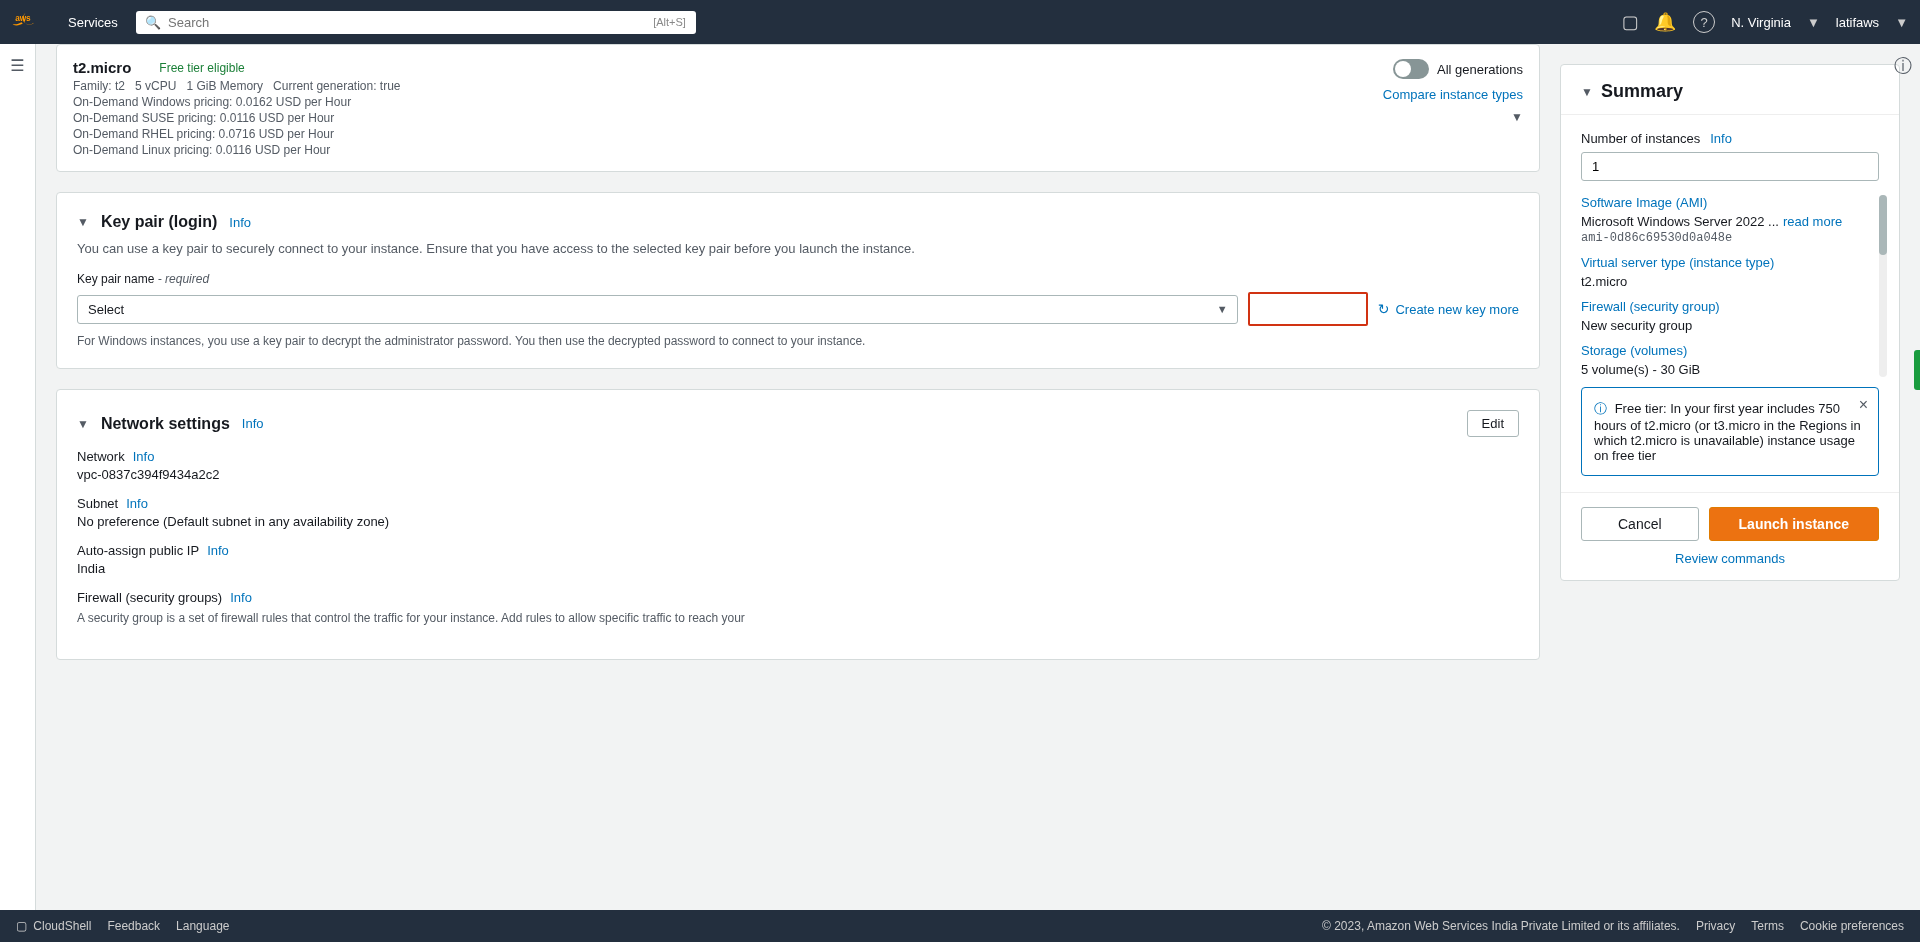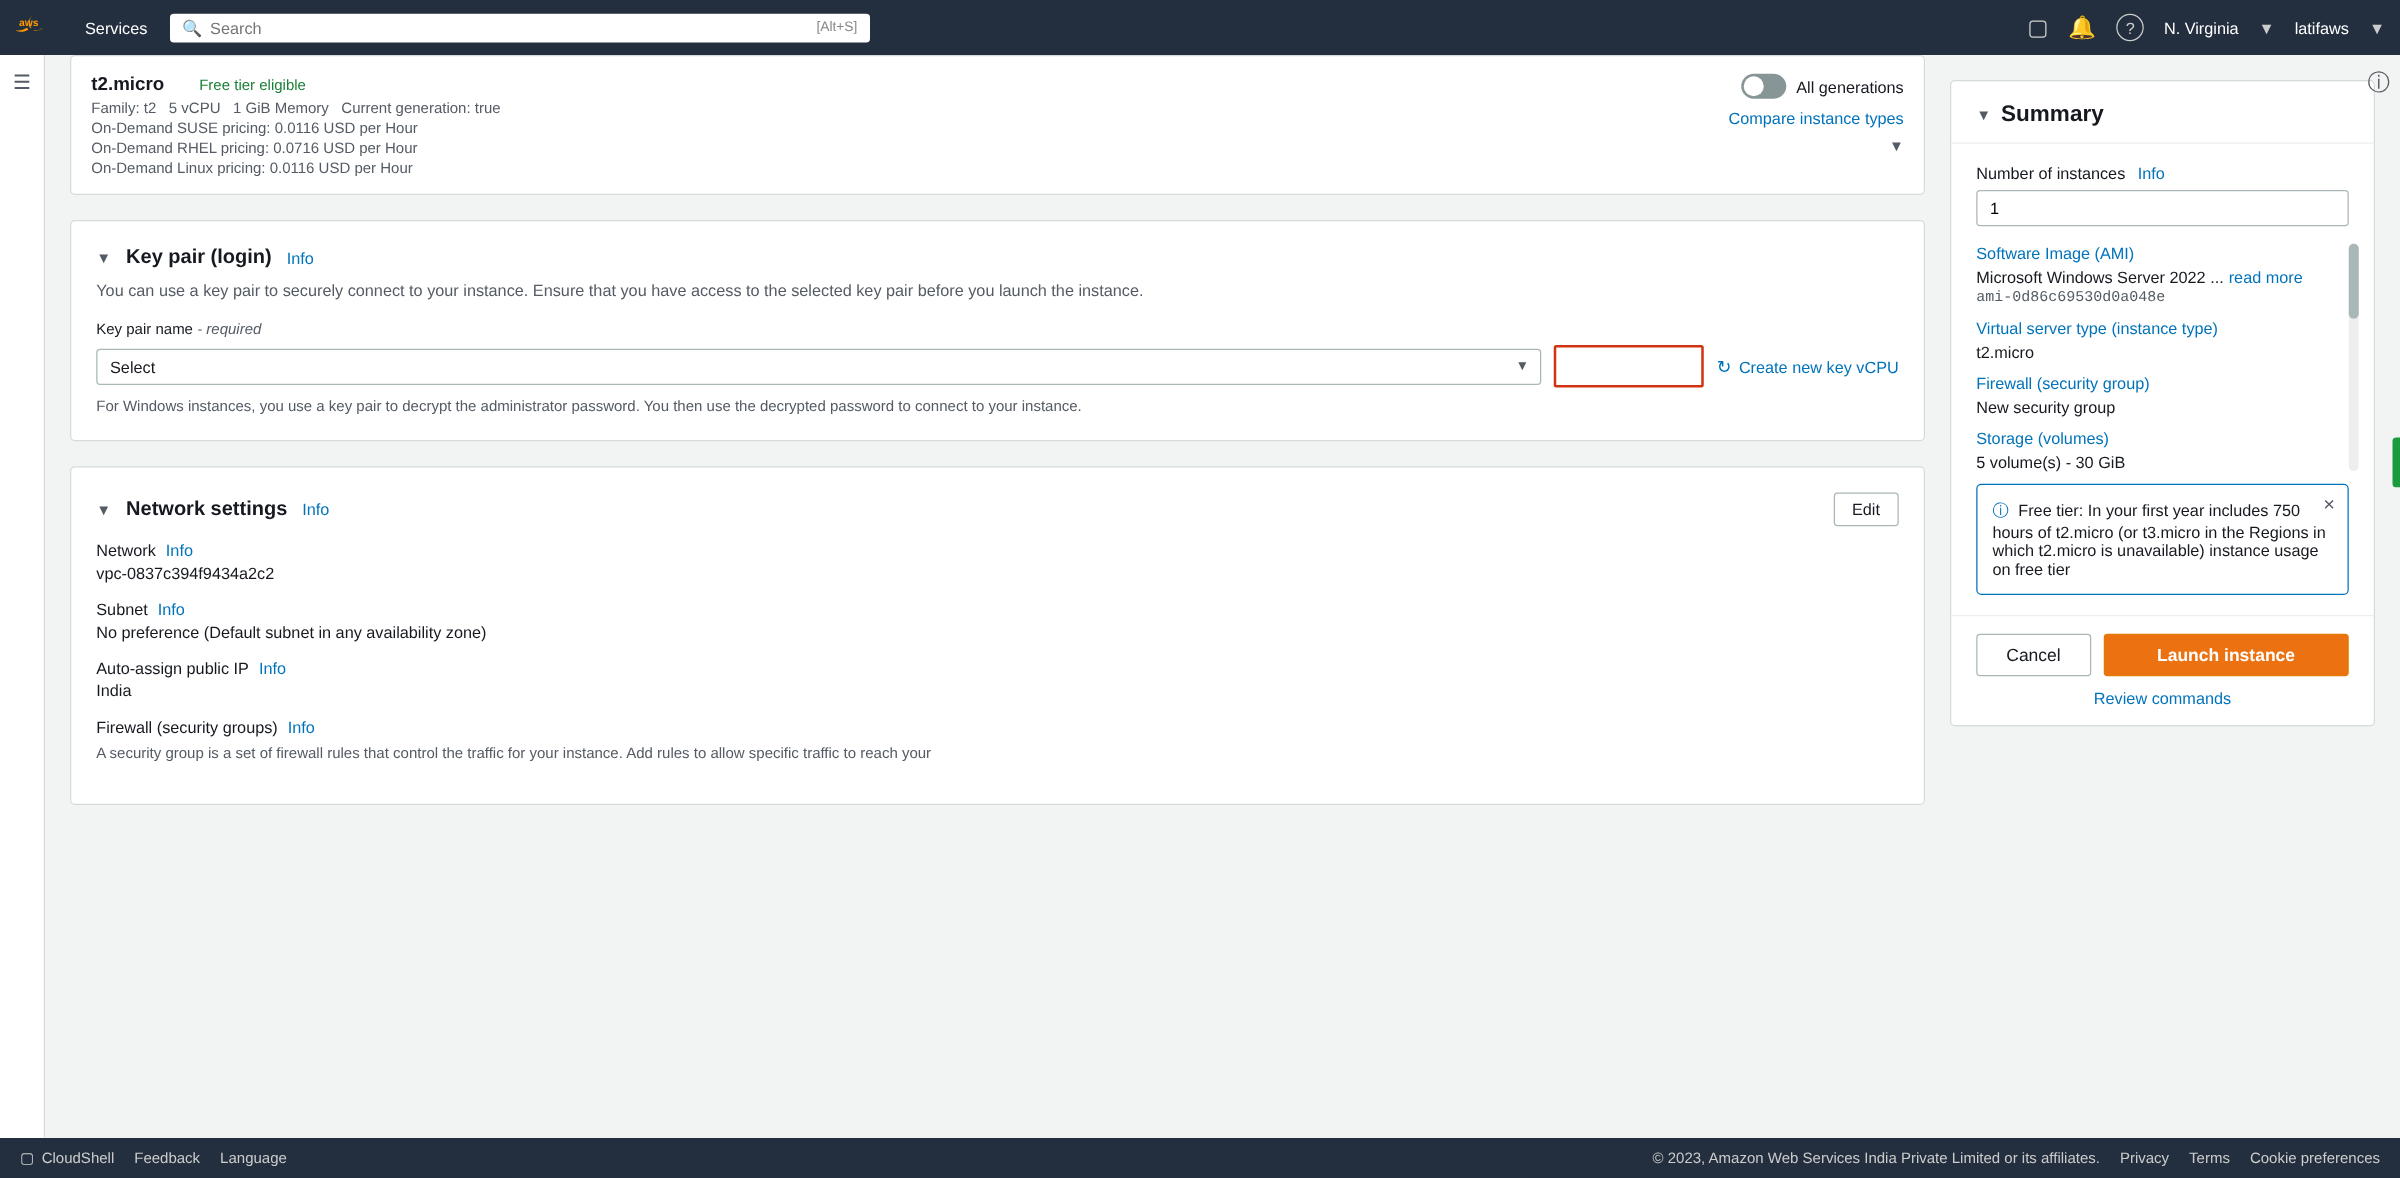--- a/index.html
+++ b/index.html
@@ -202,21 +202,21 @@
     .free-tier-icon { color: #0073bb; margin-right: 4px; }
     .summary-actions {
       padding: 14px 20px;
       border-top: 1px solid #eee;
       display: flex;
       flex-direction: column;
       gap: 10px;
     }
     .actions-row { display: flex; align-items: center; justify-content: space-between; gap: 10px; }
     .cancel-btn {
-      padding: 8px 23px;
+      padding: 8px 36px;
       border: 1px solid #aab7b8;
       border-radius: 3px;
       background: #fff;
       font-size: 14px;
       cursor: pointer;
       color: #16191f;
     }
     .launch-btn {
       padding: 8px 20px;
       border: 1px solid #e07b00;
@@ -338,20 +338,21 @@
         <div style="display:flex;align-items:center;gap:12px;">
           <span class="instance-title">t2.micro</span>
           <span class="free-tier-badge">Free tier eligible</span>
         </div>
         <div class="instance-meta">
           <span>Family: t2</span>&nbsp;&nbsp;
           <span>5 vCPU</span>&nbsp;&nbsp;
           <span>1 GiB Memory</span>&nbsp;&nbsp;
           <span>Current generation: true</span>
         </div>
+        <div class="instance-pricing">On-Demand Windows pricing: 0.0162 USD per Hour</div>
         <div class="instance-pricing">On-Demand SUSE pricing: 0.0116 USD per Hour</div>
         <div class="instance-pricing">On-Demand RHEL pricing: 0.0716 USD per Hour</div>
         <div class="instance-pricing">On-Demand Linux pricing: 0.0116 USD per Hour</div>
       </div>
       <div class="instance-right">
         <div class="all-generations">
           <div class="toggle-switch">
             <div class="toggle-knob"></div>
           </div>
           <span>All generations</span>
@@ -376,21 +377,21 @@
       <div class="field-row">
         <div class="select-wrapper">
           <select>
             <option value="">Select</option>
           </select>
           <span class="select-arrow">▼</span>
         </div>
         <div class="red-box"></div>
         <button class="create-key-btn">
           <span class="refresh-icon">↻</span>
-          <span>Create new key vCPU</span>
+          <span>Create new key more</span>
         </button>
       </div>
       <p class="field-hint">For Windows instances, you use a key pair to decrypt the administrator password. You then use the decrypted password to connect to your instance.</p>
     </div>
 
     <div class="section-card">
       <div class="section-header-row">
         <div class="section-header-left">
           <span class="section-chevron">▼</span>
           <span class="section-title">Network settings</span>

